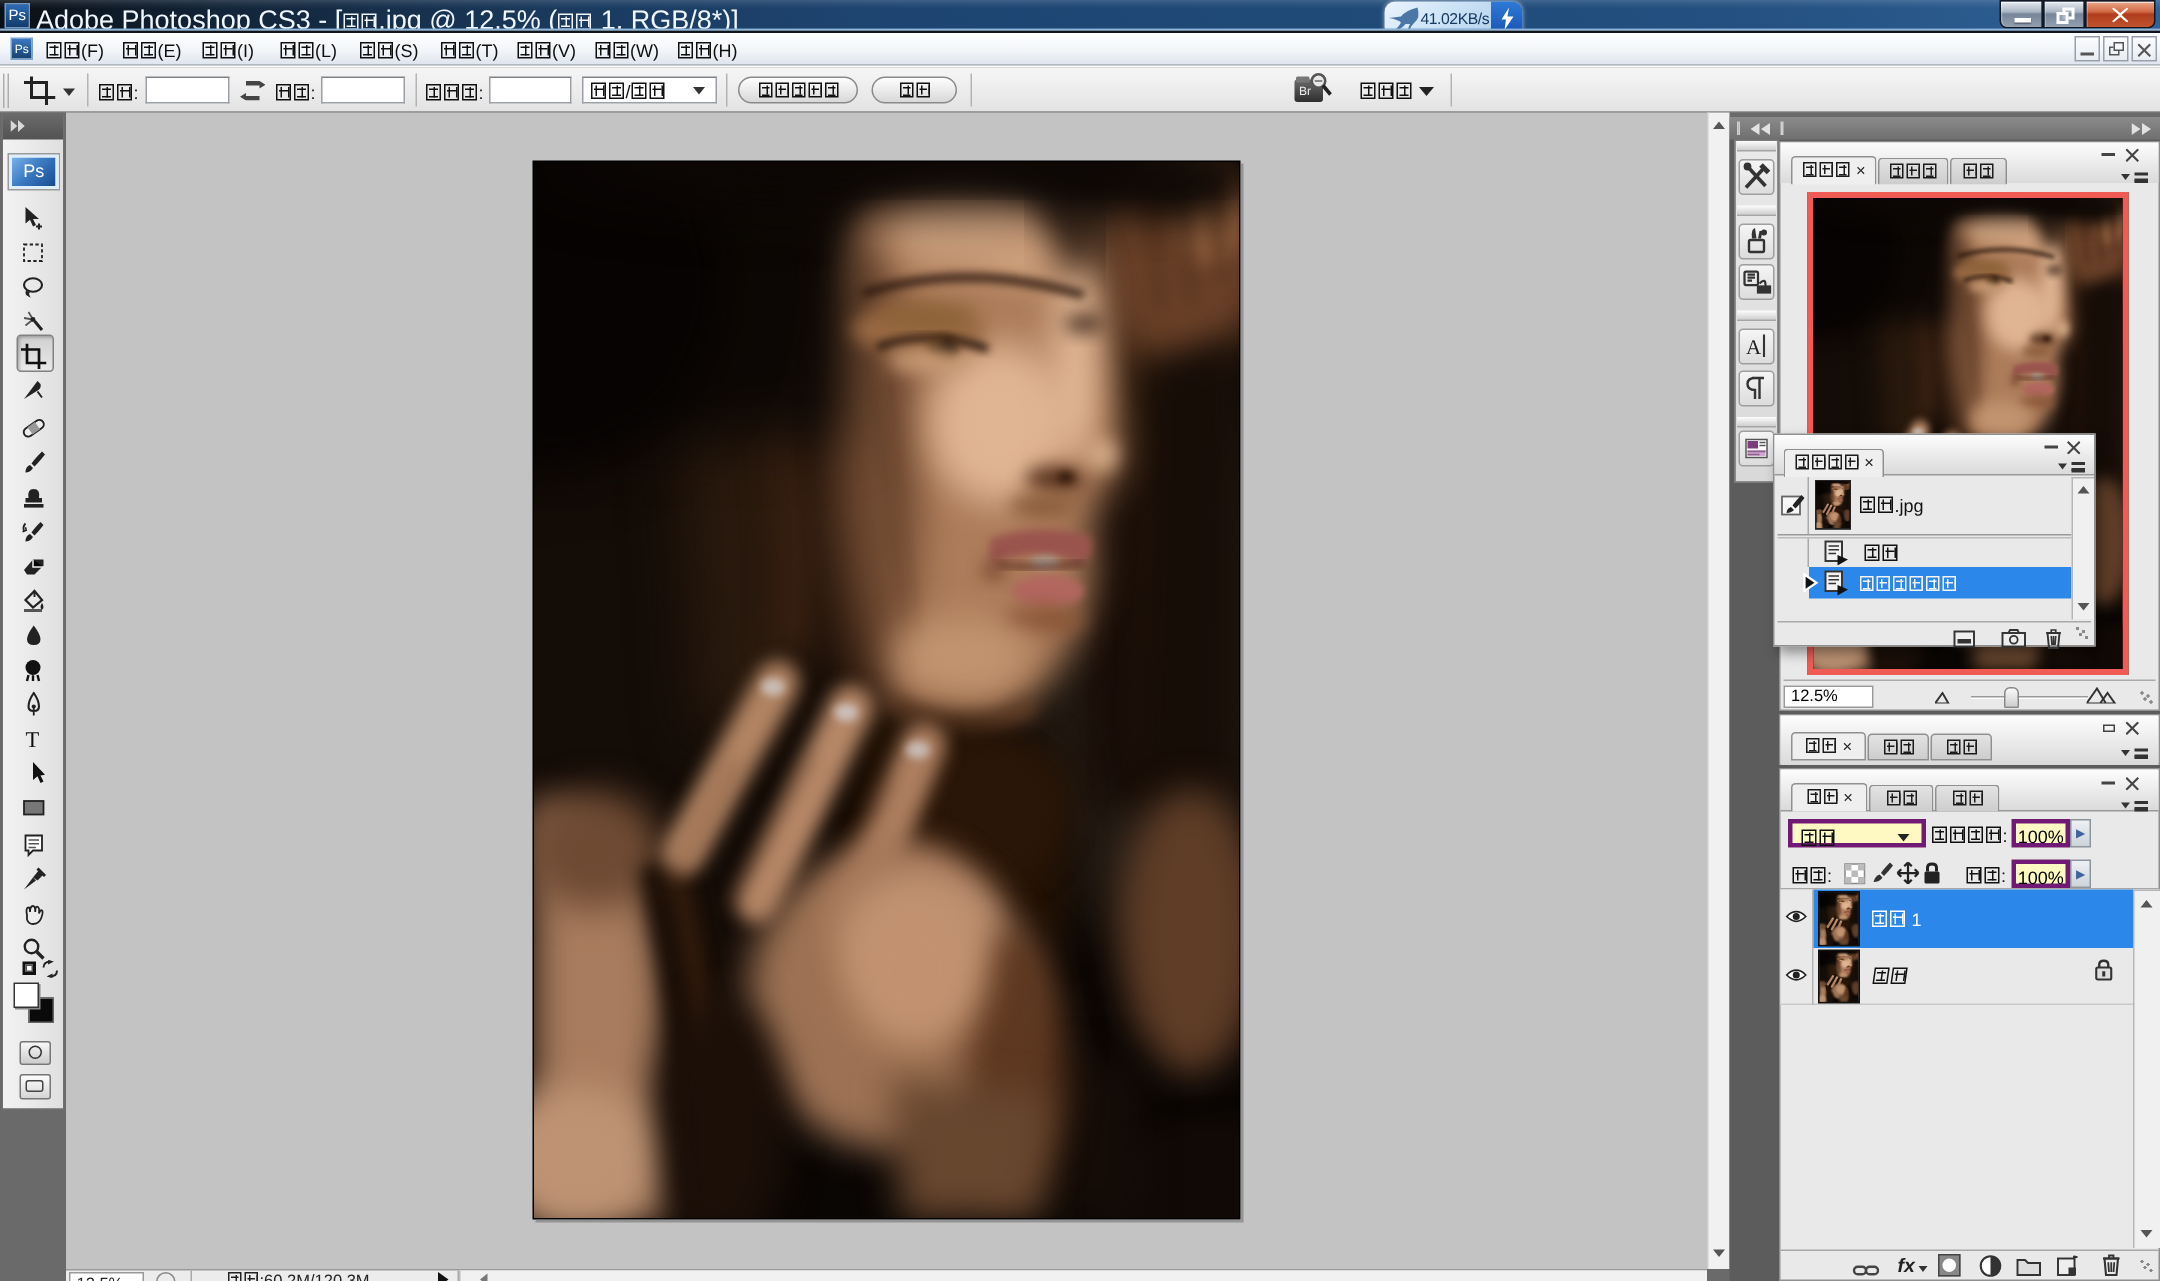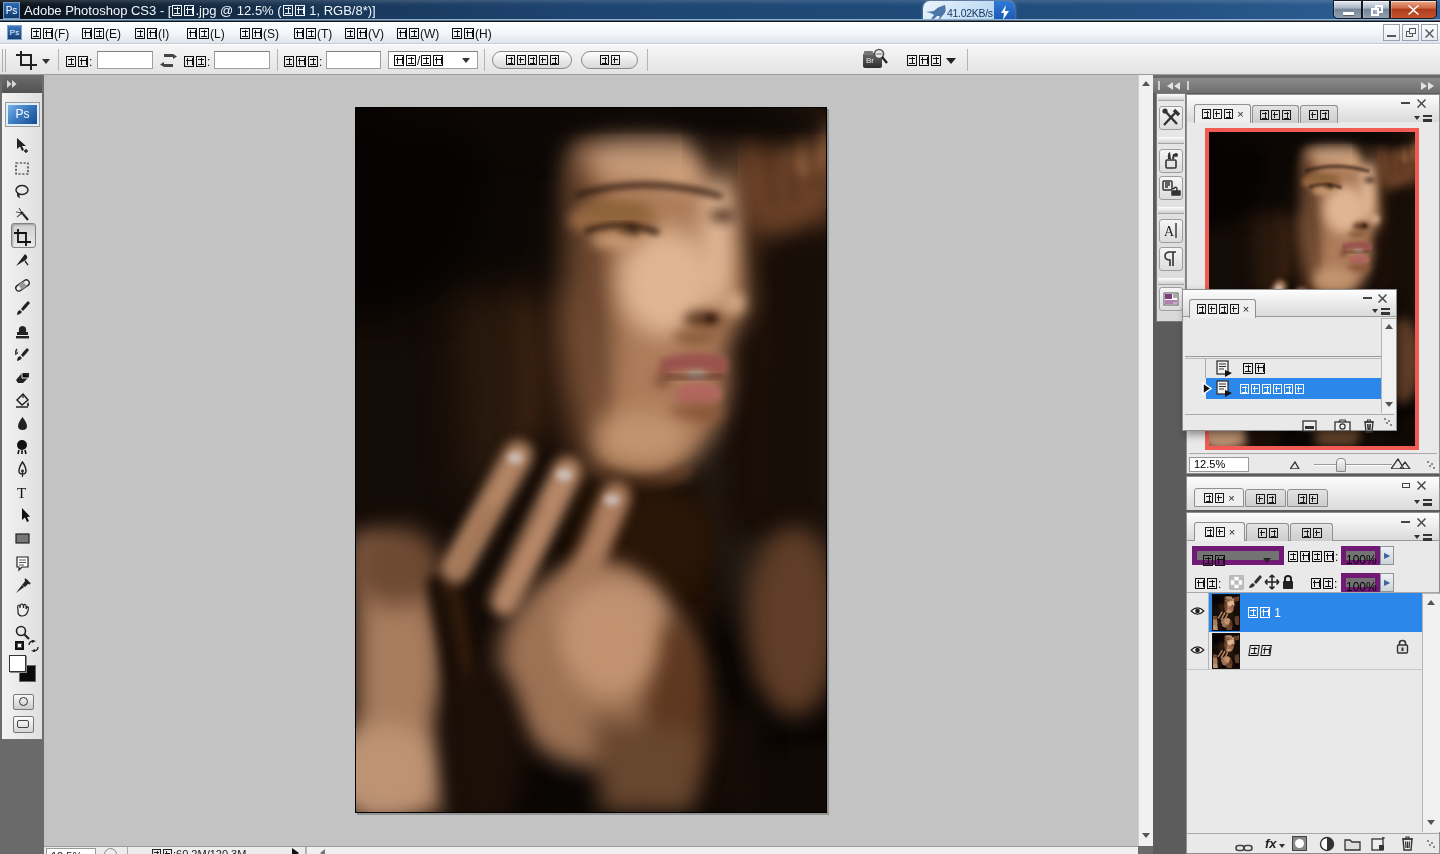--- a/index.html
+++ b/index.html
@@ -7,21 +7,21 @@
 .abs{position:absolute}
 
 .z{display:inline-block;position:relative;width:10px;height:11px;border:1px solid currentColor;vertical-align:-1px;margin:0 1px}
 .z:before{content:"";position:absolute;left:1px;right:1px;top:2px;height:4px;border-top:1px solid;border-bottom:1px solid}
 .z:after{content:"";position:absolute;left:4px;top:1px;bottom:1px;border-left:1px solid}
 .z.a:before{top:3px;height:3px;border-bottom:none}
 .z.a:after{left:2px;border-right:1px solid;width:4px}
 .z.s{width:9px;height:10px}
 
 #title{left:0;top:0;width:1440px;height:22px;background:linear-gradient(180deg,rgba(255,255,255,.14) 0,rgba(255,255,255,.05) 3px,rgba(0,0,0,0) 6px),linear-gradient(90deg,#0a0f16 0%,#122438 10%,#1a3a5e 26%,#1e4572 42%,#1f4a78 62%,#235080 80%,#2b5a8e 92%,#30619b 100%)}#title:after{content:'';position:absolute;left:0;right:0;bottom:0;height:3px;background:linear-gradient(180deg,#7ba3c9 0,#9cc0e0 1px,#10151c 2px)}
-#title .tx{position:absolute;left:24px;top:3px;color:#f0f6fc;font-size:13px;white-space:nowrap}
+#title .tx{position:absolute;left:24px;top:3px;color:#f0f6fc;font-size:18px;white-space:nowrap}
 #psico{left:3px;top:2px;width:17px;height:17px;background:linear-gradient(180deg,#2c6cb5,#123a6b);border:1px solid #6f9cc9;color:#fff;font-size:10px;text-align:center;line-height:15px}
 
 #caps{left:1333px;top:0;width:104px;height:19px}
 .cap{position:absolute;top:0;height:19px;border:1px solid #141821;background:linear-gradient(180deg,#e6ecf2 0%,#aab6c4 40%,#77859a 50%,#93a0b0 100%);box-shadow:inset 0 1px 0 rgba(255,255,255,.65),inset 1px 0 0 rgba(255,255,255,.25);color:#fff;text-align:center;font-size:11px;line-height:17px}
 #cmin{left:0;width:29px;border-radius:0 0 0 5px}
 #cmax{left:29px;width:28px}
 #ccls{left:57px;width:47px;border-radius:0 0 5px 0;background:linear-gradient(180deg,#eba88c 0%,#d26a45 40%,#b03d1e 50%,#c1532e 100%)}
 
 #spd{left:923px;top:1px;width:92px;height:24px;border-radius:7px;background:linear-gradient(135deg,#eaf4fd 0%,#cfe4f7 40%,#a9cbe9 100%);box-shadow:0 0 3px rgba(255,255,255,.5)}
 #spd .bolt{position:absolute;right:0;top:0;width:21px;height:24px;border-radius:0 7px 7px 0;background:linear-gradient(180deg,#2f7ad6,#164faf);color:#fff;text-align:center;font-size:14px;line-height:23px}
@@ -54,21 +54,21 @@
 #dockhd{left:1153px;top:78px;width:287px;height:15px;background:linear-gradient(180deg,#8b8b8b,#6f6f6f);color:#d8d8d8}
 #dockstrip{left:1156px;top:93px;width:30px;height:229px;background:linear-gradient(180deg,#e9e9e9,#d9d9d9);border:1px solid #7c7c7c}
 #dockstrip .ib{position:absolute;left:2px;width:24px;height:24px;background:linear-gradient(180deg,#f5f5f5,#dcdcdc);border:1px solid #9e9e9e;border-radius:3px;color:#333}
 #dockstrip .gs{position:absolute;left:1px;width:26px;height:7px;background:linear-gradient(180deg,#fdfdfd,#cfcfcf);border-bottom:1px solid #a5a5a5}
 #dockbg{left:1153px;top:93px;width:287px;height:761px;background:#5c5c5c}
 
 .panel{position:absolute;background:#e9e9e9;border:1px solid #8f8f8f}
 .tab{position:absolute;top:0;height:18px;border:1px solid #909090;border-bottom:none;border-radius:3px 3px 0 0;font-size:11px;color:#1b1b1b;text-align:center;background:linear-gradient(180deg,#e3e3e3,#cdcdcd);padding-top:3px}
 .tab.on{background:#efefef;height:19px;z-index:2}
 .pmenu{position:absolute;font-size:9px;color:#333;letter-spacing:0}
-.white{background:#737373;border:5px solid #701a75;position:absolute}
+.white{background:#fef9c3;border:3px solid #701a75;position:absolute}
 .spin{position:absolute;width:14px;height:19px;background:linear-gradient(180deg,#eef1f4,#ccd3da);border:1px solid #8c949c;color:#3e64a0;font-size:8px;text-align:center;line-height:18px}
 .eye{position:absolute;width:15px;height:10px}
 .scroll{position:absolute;background:#f0f0f0;border-left:1px solid #b5b5b5;border-top:1px solid #b5b5b5}
 .arr{position:absolute;width:0;height:0;border-left:4px solid transparent;border-right:4px solid transparent}
 .arr.up{border-bottom:5px solid #555}
 .arr.dn{border-top:5px solid #555}
 .grip{position:absolute;width:10px;height:10px;background:
  radial-gradient(circle at 2px 2px,#8a8a8a 1px,transparent 1.2px),
  radial-gradient(circle at 6px 4px,#8a8a8a 1px,transparent 1.2px),
  radial-gradient(circle at 4px 6px,#8a8a8a 1px,transparent 1.2px),
@@ -649,20 +649,34 @@
 
 <div class="panel" style="left:1182px;top:289px;width:215px;height:142px;box-shadow:3px 4px 8px rgba(0,0,0,.4)">
  <div style="position:absolute;left:0;top:0;right:0;height:27px;background:linear-gradient(180deg,#fdfdfd,#dadada);border-bottom:1px solid #9a9a9a"></div>
  <i style="position:absolute;right:24px;top:7px;width:9px;height:2px;background:#444"></i>
  <svg style="position:absolute;right:9px;top:4px" width="9" height="9" viewBox="0 0 9 9">
       <path d="M0,1 L1,0 L4.5,3.5 L8,0 L9,1 L5.5,4.5 L9,8 L8,9 L4.5,5.5 L1,9 L0,8 L3.5,4.5 Z" fill="#444"></path>
     </svg>
  <div class="tab on" style="left:6px;top:9px;width:67px"><span class="z s"></span><span class="z a s"></span><span class="z s"></span><span class="z a s"></span> ×</div>
  <div class="pmenu" style="right:6px;top:17px"><i style="display:inline-block;border-left:3.5px solid transparent;border-right:3.5px solid transparent;border-top:4px solid #333;vertical-align:2px"></i> <i style="display:inline-block;width:9px;height:7px;border-top:2px solid #333;border-bottom:2px solid #333;vertical-align:0"><i style="display:block;height:2px;margin-top:1.5px;background:#333"></i></i></div>
 
+ <div style="position:absolute;left:2px;top:28px;width:196px;height:38px">
+   <div style="position:absolute;left:0;top:0;width:21px;height:38px;border-right:1px solid #aaa"></div>
+   <svg style="position:absolute;left:2px;top:10px" width="17" height="17" viewBox="0 0 17 17">
+        <rect x="1" y="3" width="12" height="12" fill="#f8f8f8" stroke="#666" stroke-width="1.2"></rect>
+        <path d="M14,2 Q10,6 8,9 L10,11 Q13,8 16,4 Z" fill="#222"></path>
+        <path d="M7,10 Q4,11 4,14 Q7,14 9,12 Z" fill="#222"></path>
+      </svg>
+   <div style="position:absolute;left:25px;top:2px;width:24px;height:33px;background:#000;border:1px solid #222">
+     <svg width="22" height="31" viewBox="0 0 472 706" preserveAspectRatio="none">
+          <use href="#photoArt"></use>
+        </svg>
+   </div>
+   <div style="position:absolute;left:54px;top:12px;font-size:12px;color:#111"><span class="z"></span><span class="z a"></span>.jpg</div>
+ </div>
  <i style="position:absolute;left:2px;top:66px;width:196px;height:1px;background:#999"></i>
  <i style="position:absolute;left:2px;top:68px;width:196px;height:1px;background:#bbb"></i>
  <div style="position:absolute;left:2px;top:69px;width:196px;height:19px">
    <div style="position:absolute;left:0;top:0;width:21px;height:19px;border-right:1px solid #aaa"></div>
    <svg style="position:absolute;left:30px;top:1px" width="18" height="17" viewBox="0 0 18 17">
         <rect x="2" y="1" width="11" height="13" fill="#f2f2f2" stroke="#333" stroke-width="1.3"></rect>
         <path d="M4,4 L11,4 M4,6.5 L11,6.5 M4,9 L9,9" stroke="#333" stroke-width="1"></path>
         <path d="M10,10 L17,13 L10,17 Z" fill="#111"></path>
       </svg>
    <div style="position:absolute;left:57px;top:3px;font-size:12px;color:#111"><span class="z"></span><span class="z a"></span></div>

